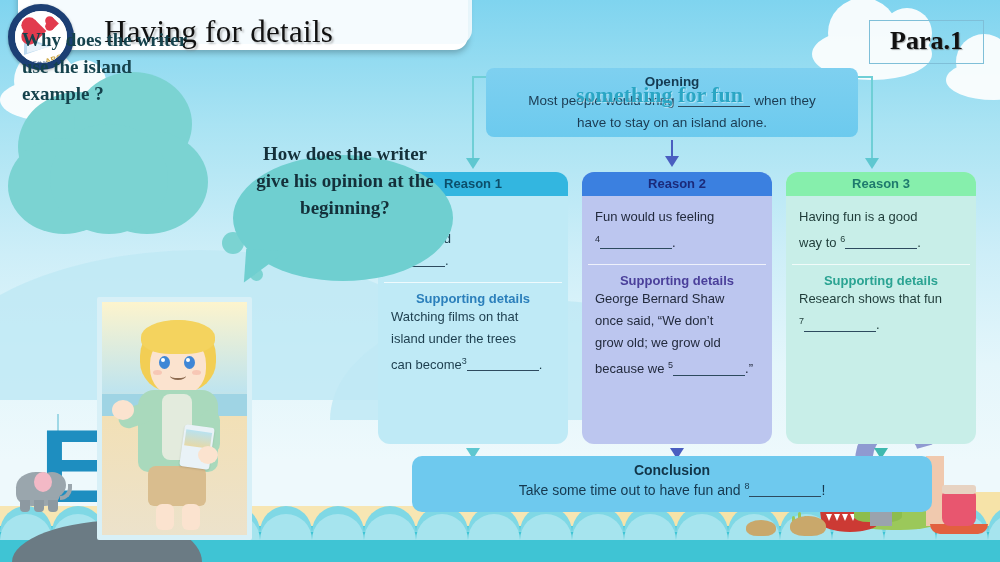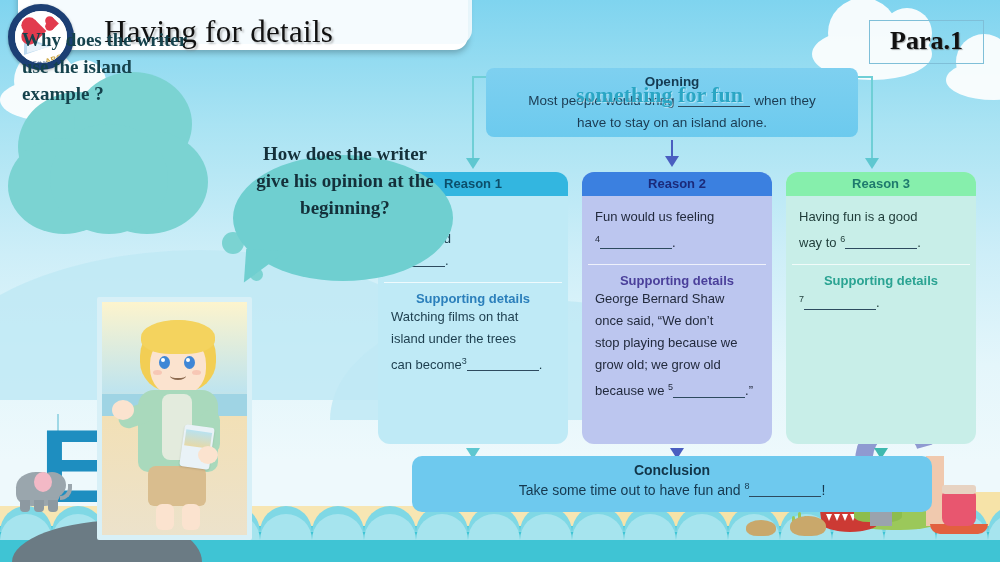--- a/index.html
+++ b/index.html
@@ -455,39 +455,39 @@
     <div class="card-head">Reason 2</div>
     <div class="card-body">
       <div>Fun would us feeling</div>
       <div><span class="sup">4</span><span class="blank"></span><span>.</span></div>
     </div>
     <div class="card-rule"></div>
     <div class="sup-title">Supporting details</div>
     <div class="card-body" style="padding-top:0">
       <div>George Bernard Shaw</div>
       <div>once said, “We don’t</div>
-      <div>stop playing because we</div>
       <div>grow old; we grow old</div>
       <div>
         <span>because we</span> <span class="sup">5</span><span class="blank"></span><span>.”</span>
       </div>
     </div>
   </div>
 
   <div class="card card-3">
     <div class="card-head">Reason 3</div>
     <div class="card-body">
       <div>Having fun is a good</div>
       <div>
         <span>way to</span> <span class="sup">6</span><span class="blank"></span><span>.</span>
       </div>
     </div>
     <div class="card-rule"></div>
     <div class="sup-title">Supporting details</div>
     <div class="card-body" style="padding-top:0">
+      <div>Research shows that fun</div>
       <div><span class="sup">7</span><span class="blank"></span><span>.</span></div>
     </div>
   </div>
 
   <div class="arrow-down" style="left:96px; top:388px;"></div>
   <div class="arrow-down arrow-blue" style="left:300px; top:388px;"></div>
   <div class="arrow-down arrow-teal" style="left:504px; top:388px;"></div>
 
   <div class="conclusion">
     <div class="conc-title">Conclusion</div>

